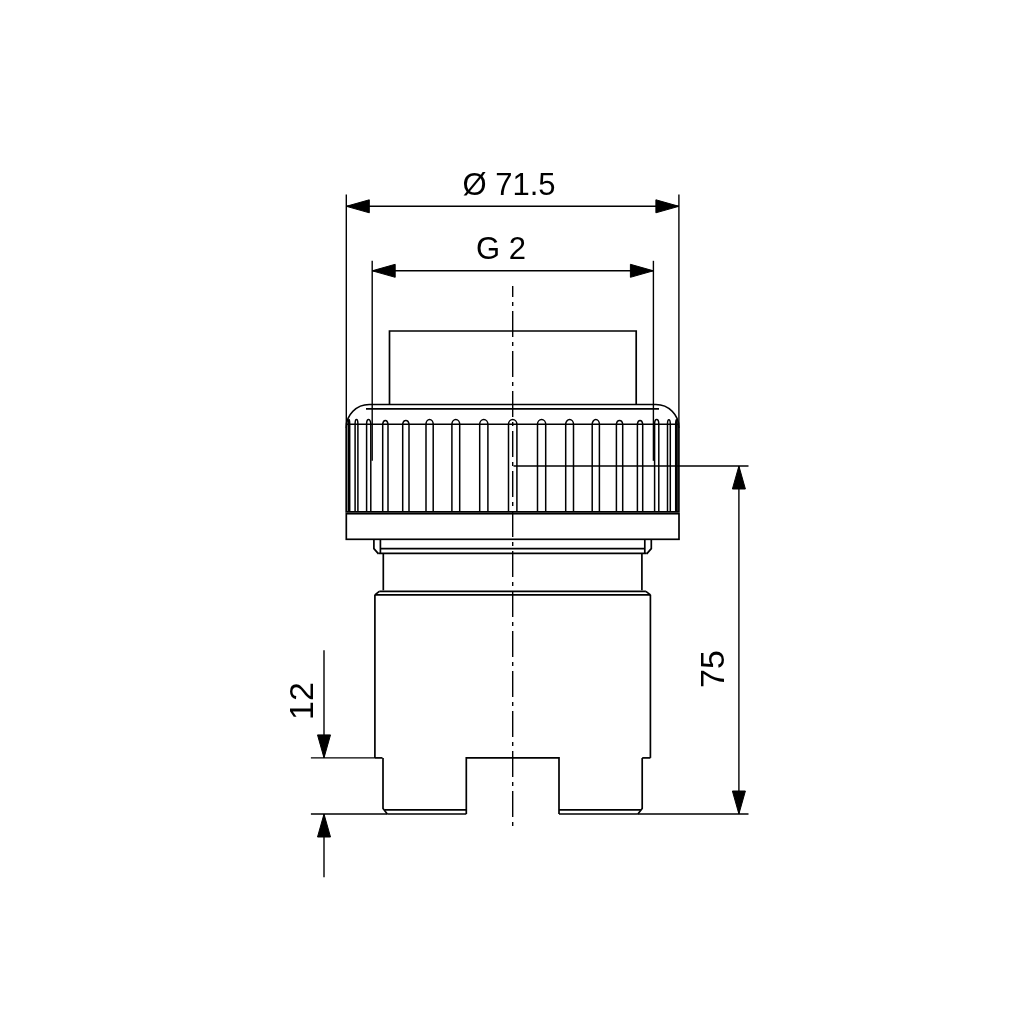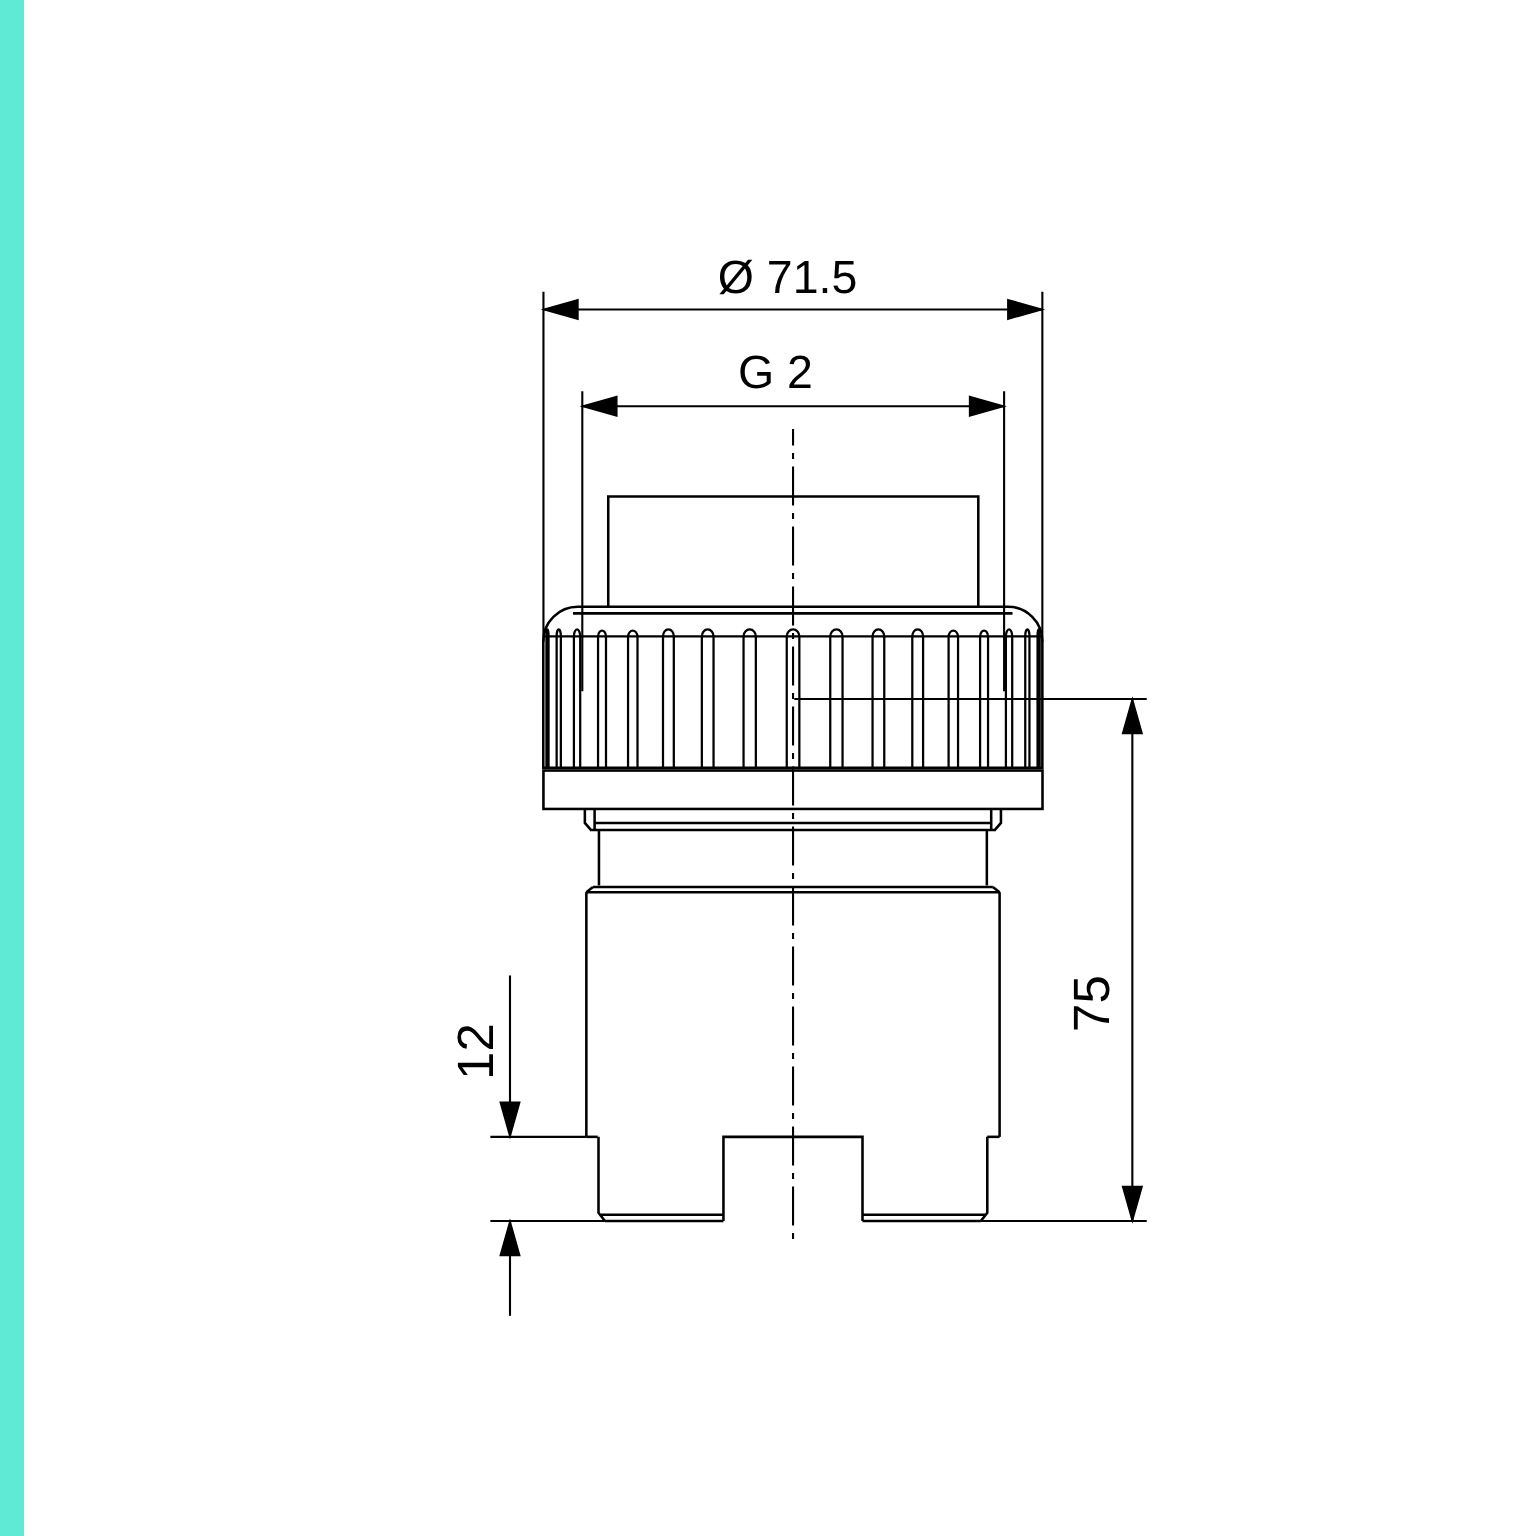--- a/index.html
+++ b/index.html
@@ -1,16 +1,16 @@
 <!DOCTYPE html>
 <html><head>
 <meta charset="utf-8">
 <style>
   html,body{margin:0;padding:0;background:#fff;}
-  .page{width:888px;height:1024px;position:relative;background:#5eead4;padding-left:16px;}
+  .page{width:888px;height:1024px;position:relative;background:#a21caf;}
   text{font-family:"Liberation Sans",sans-serif;fill:#000;}
 </style>
 </head>
 <body>
 <div class="page">
 <svg width="1024" height="1024" viewBox="0 0 1024 1024">
 <rect width="1024" height="1024" fill="#ffffff"></rect>
 
 <g>
 <text x="509" y="195" font-size="31" text-anchor="middle">Ø 71.5</text>

